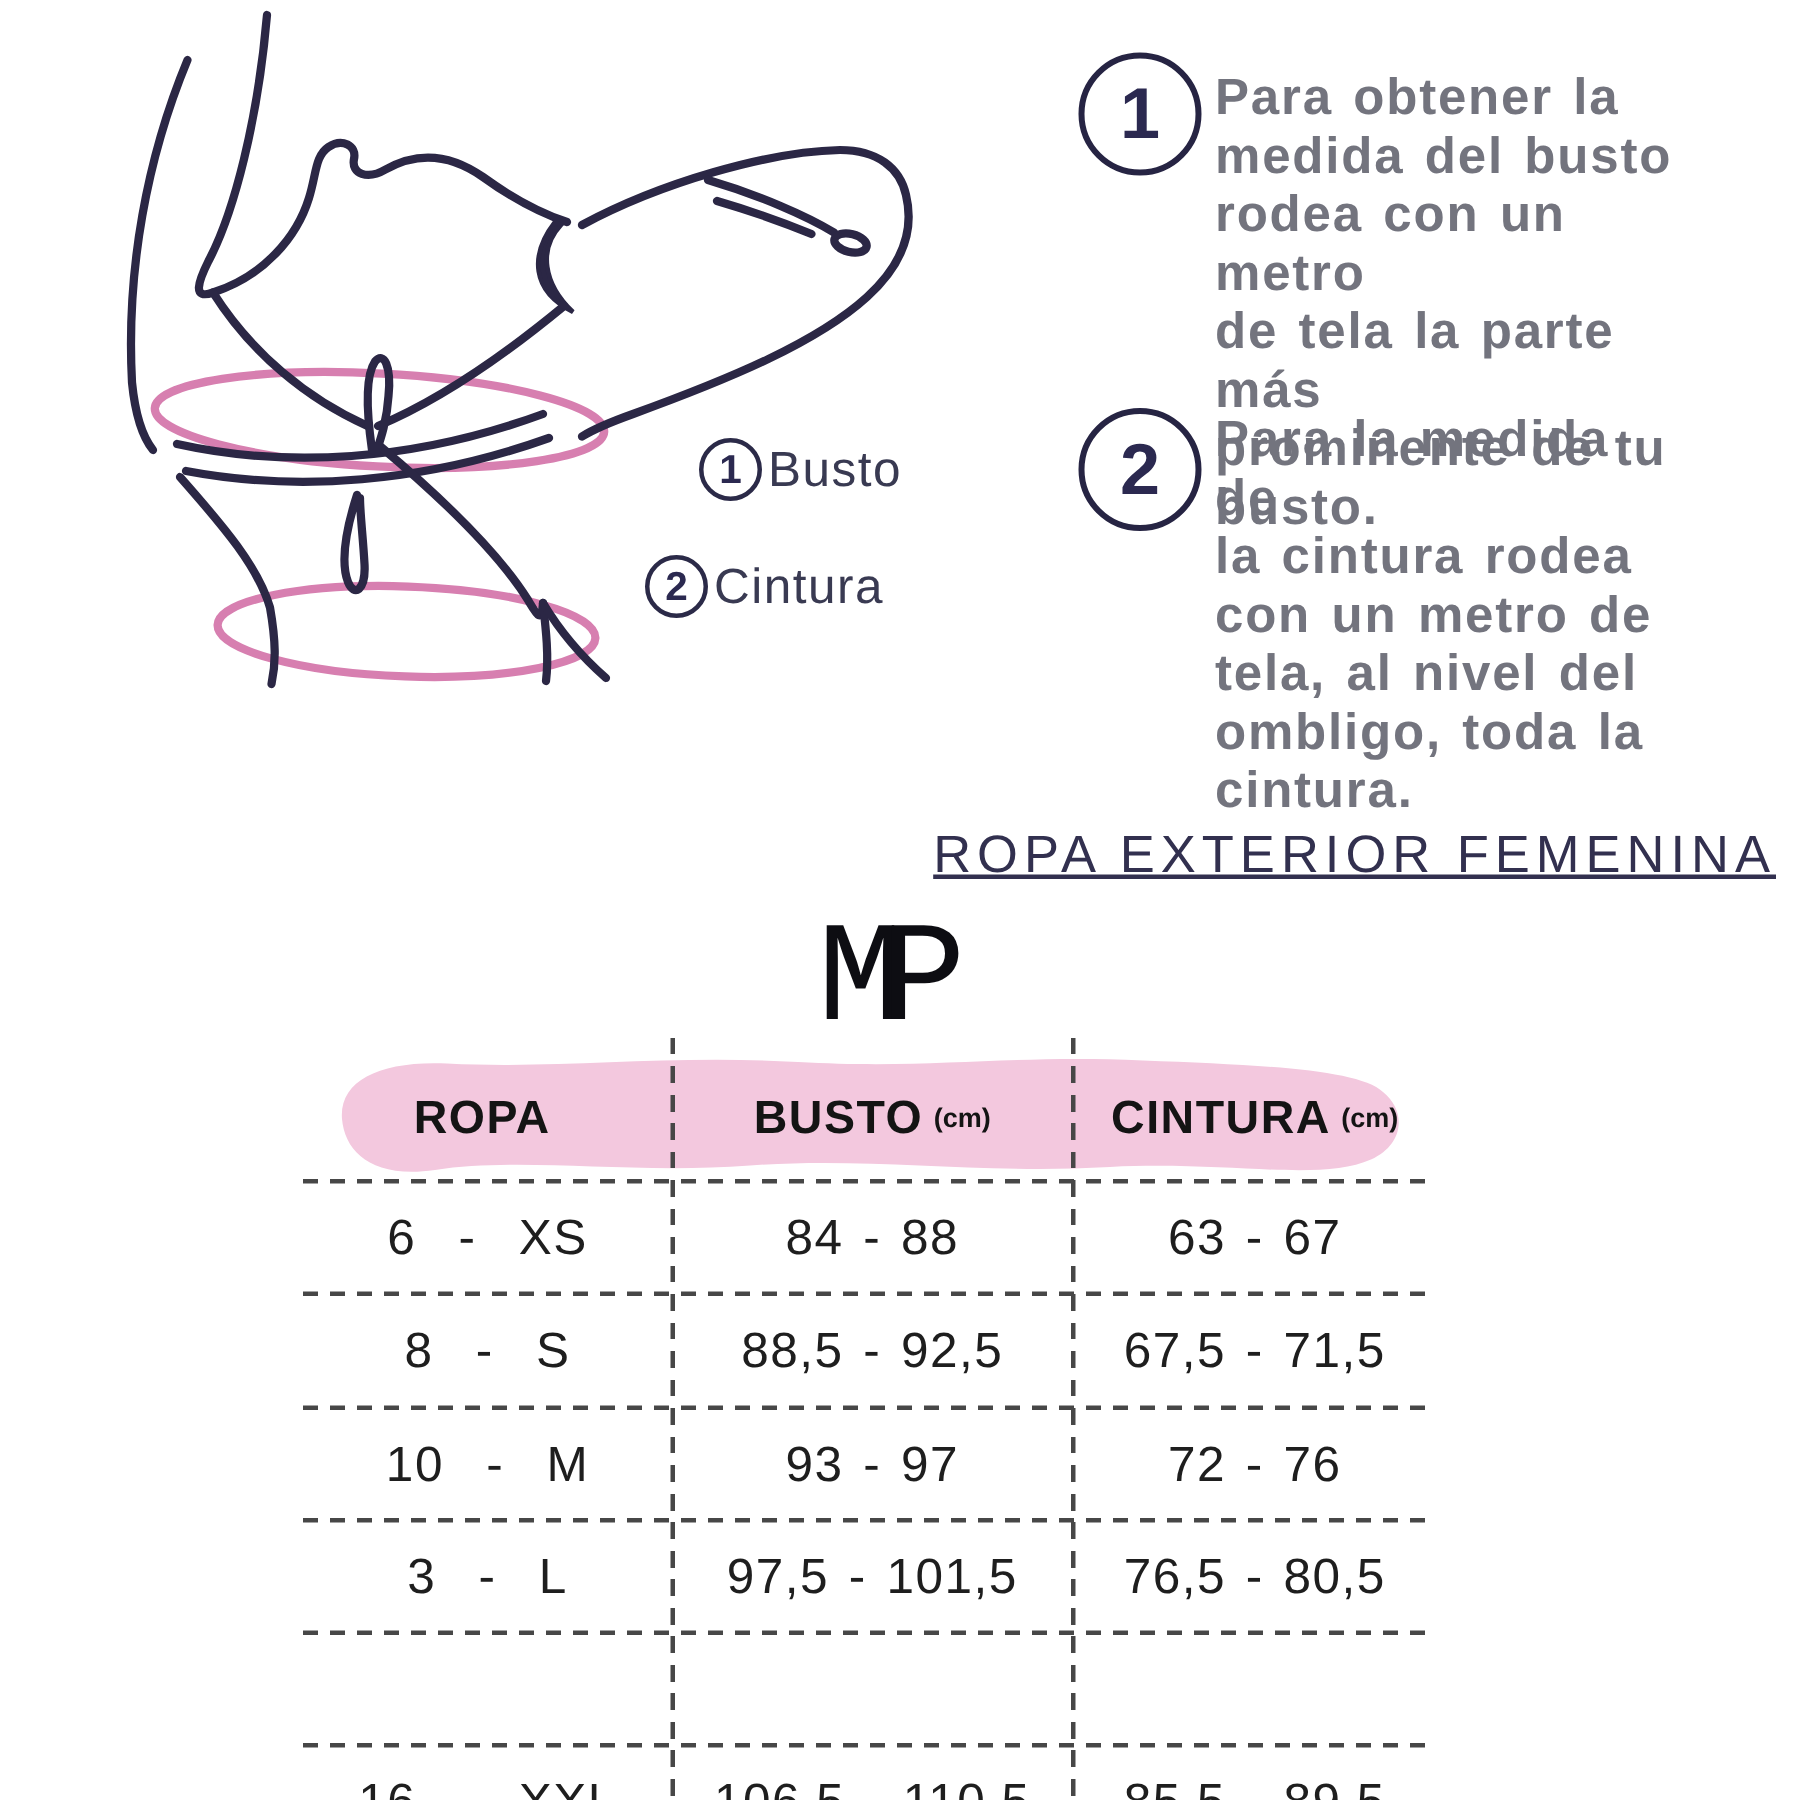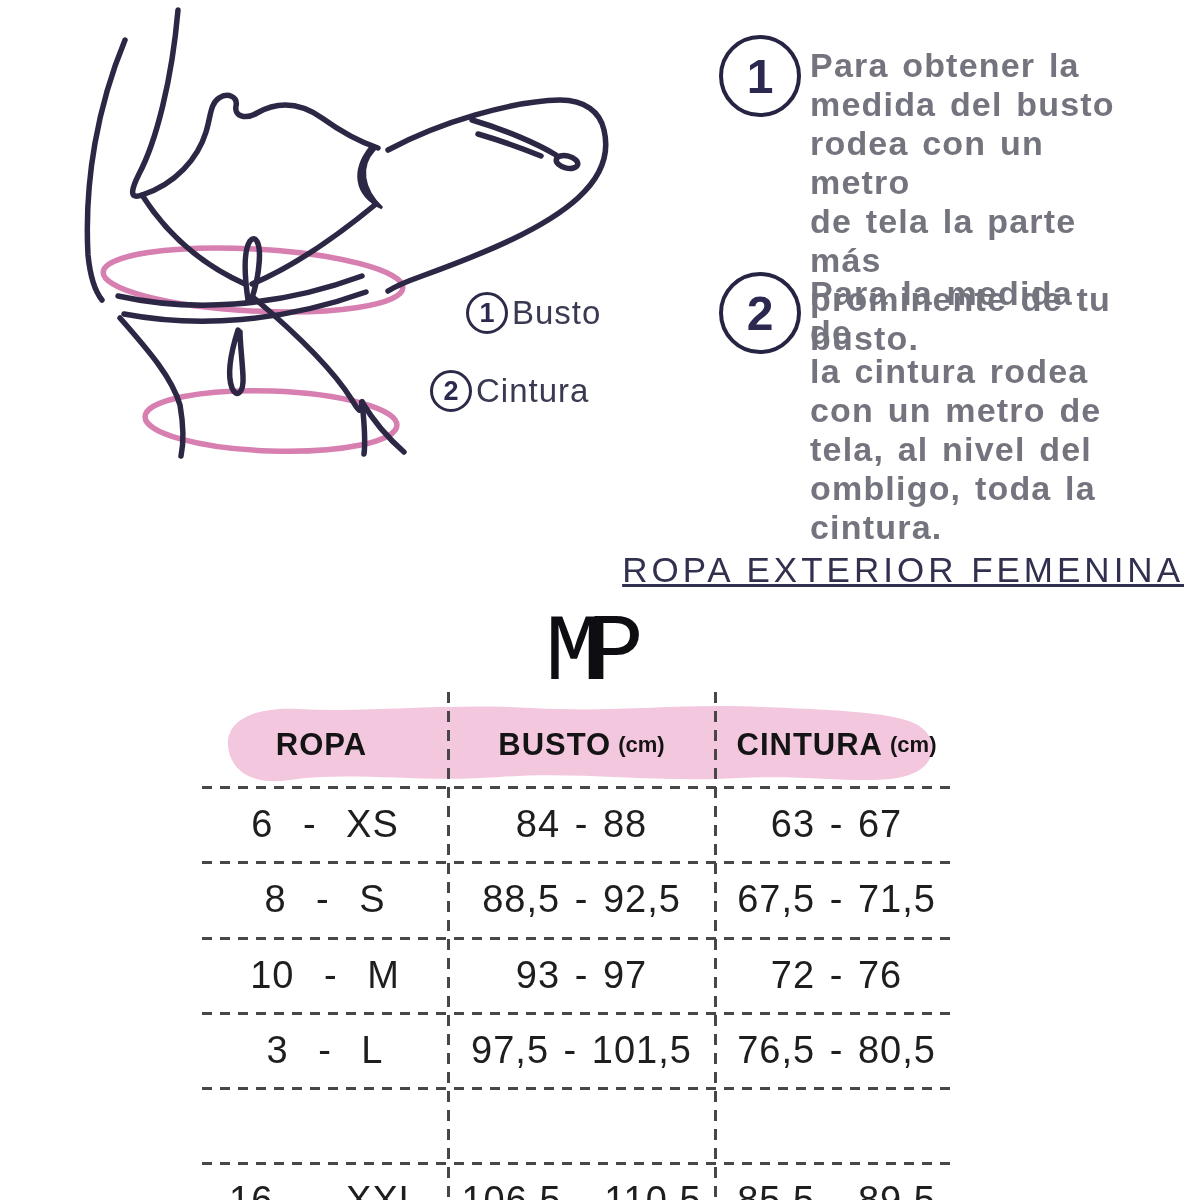--- a/index.html
+++ b/index.html
@@ -37,35 +37,35 @@
     position:absolute; left:0; right:0; top:600px; text-align:center;
     font-family:Liberation Mono, monospace;
     font-size:95px; color:#0d0d12; letter-spacing:-0.16em; padding-right:26px;
   }
 
   
   .band-svg { position:absolute; left:200px; top:700px; width:758px; height:88px; }
   .header-row { position:absolute; left:202px; top:706px; width:756px; height:78px; display:flex; }
   .hcell { display:flex; align-items:center; justify-content:center; font-weight:bold; color:#141414; }
   .hcell .lbl { font-size:31px; letter-spacing:1px; }
-  .hcell .unit { font-size:22px; margin-left:7px; font-weight:bold; }
+  .hcell .unit { font-size:18px; margin-left:7px; font-weight:bold; }
   .c1 { width:246px; } .c2 { width:267px; } .c3 { width:243px; }
 
   .hdash {
     position:absolute; left:202px; width:756px; height:3px;
     background:repeating-linear-gradient(90deg,#474747 0 10px,transparent 10px 18px);
   }
   .vdash {
     position:absolute; top:692px; width:3px; height:508px;
     background:repeating-linear-gradient(180deg,#474747 0 11px,transparent 11px 19px);
   }
   .trow { position:absolute; left:202px; width:756px; height:75px; display:flex; }
   .cell {
     display:flex; align-items:center; justify-content:center;
-    font-size:38px; color:#1e1e1e; letter-spacing:1px;
+    font-size:33px; color:#1e1e1e; letter-spacing:1px;
   }
   .cell.talla { word-spacing:18px; }
   .cell.num   { word-spacing:3px; }
 </style>
 </head>
 <body>
 
 <div class="canvas">
 
   <svg class="figure-svg" viewBox="0 0 620 510">

